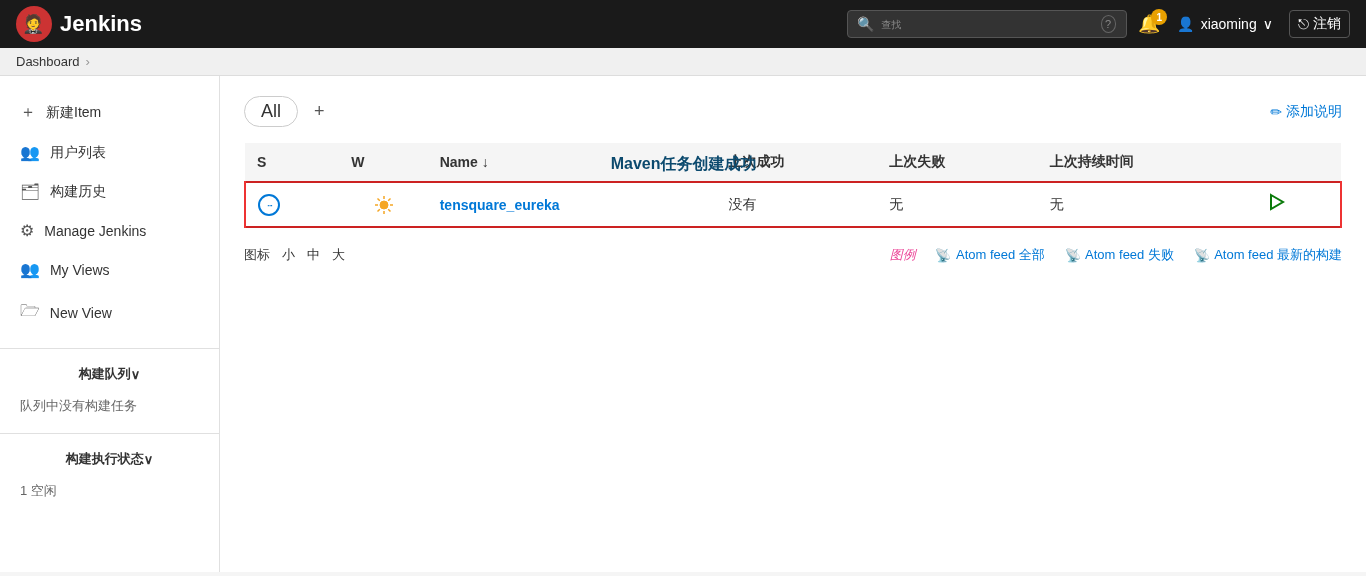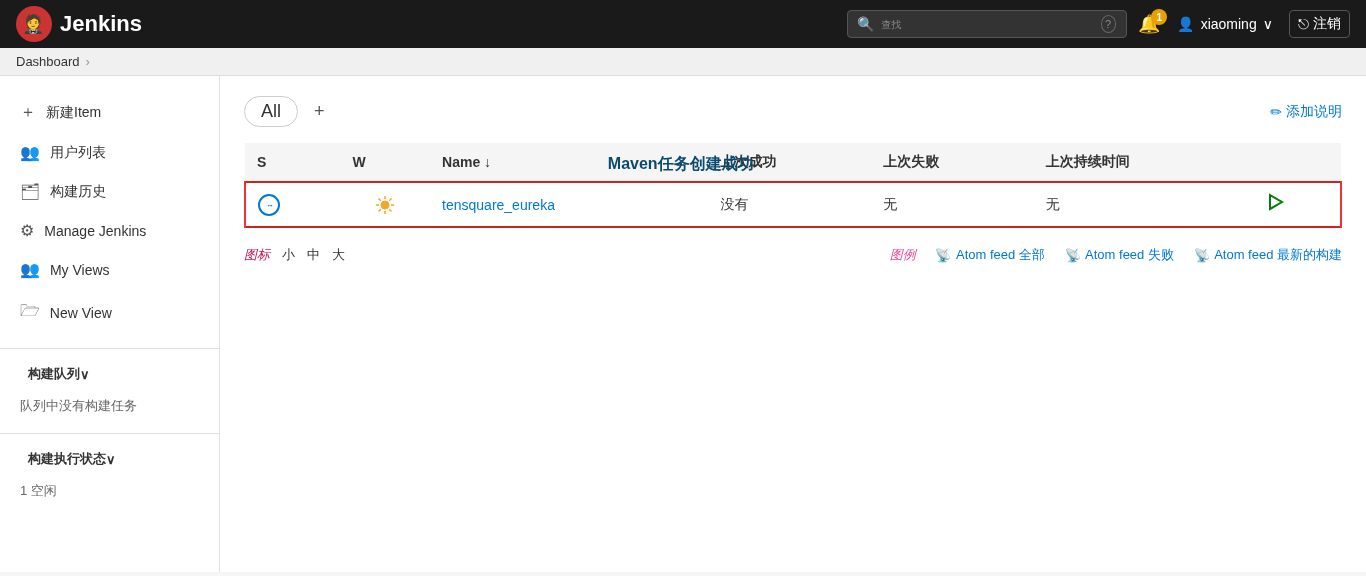--- a/index.html
+++ b/index.html
@@ -149,21 +149,21 @@
     }
     .sidebar-icon { font-size: 16px; color: #555; }
     .sidebar-section {
       border-top: 1px solid #e0e0e0;
       margin-top: 12px;
       padding-top: 8px;
     }
     .sidebar-section-header {
       display: flex;
       align-items: center;
-      justify-content: flex-start;
+      justify-content: center;
       padding: 8px 28px;
       font-size: 13px;
       font-weight: bold;
       color: #333;
     }
     .sidebar-section-content {
       padding: 6px 20px;
       font-size: 13px;
       color: #666;
     }
@@ -246,21 +246,21 @@
     }
     .weather-icon {
       display: flex;
       align-items: center;
       justify-content: center;
       font-size: 18px;
     }
     .job-link {
       color: #0078d7;
       text-decoration: none;
-      font-weight: 400;
+      font-weight: 700;
     }
     .run-btn {
       background: none;
       border: none;
       cursor: pointer;
       color: #0a7a0a;
       font-size: 18px;
     }
     .success-banner {
       color: #0c4a6e;
@@ -276,21 +276,21 @@
       align-items: center;
       gap: 20px;
       margin-top: 16px;
       font-size: 13px;
     }
     .icon-size-group {
       display: flex;
       align-items: center;
       gap: 4px;
     }
-    .size-label { color: #be185d; margin-right: 4px; font-style: italic; }
+    .size-label { color: #404040; margin-right: 4px; }
     .size-btn {
       background: none;
       border: none;
       cursor: pointer;
       color: #333;
       font-size: 13px;
       padding: 2px 4px;
     }
     .feed-link {
       color: #0078d7;

